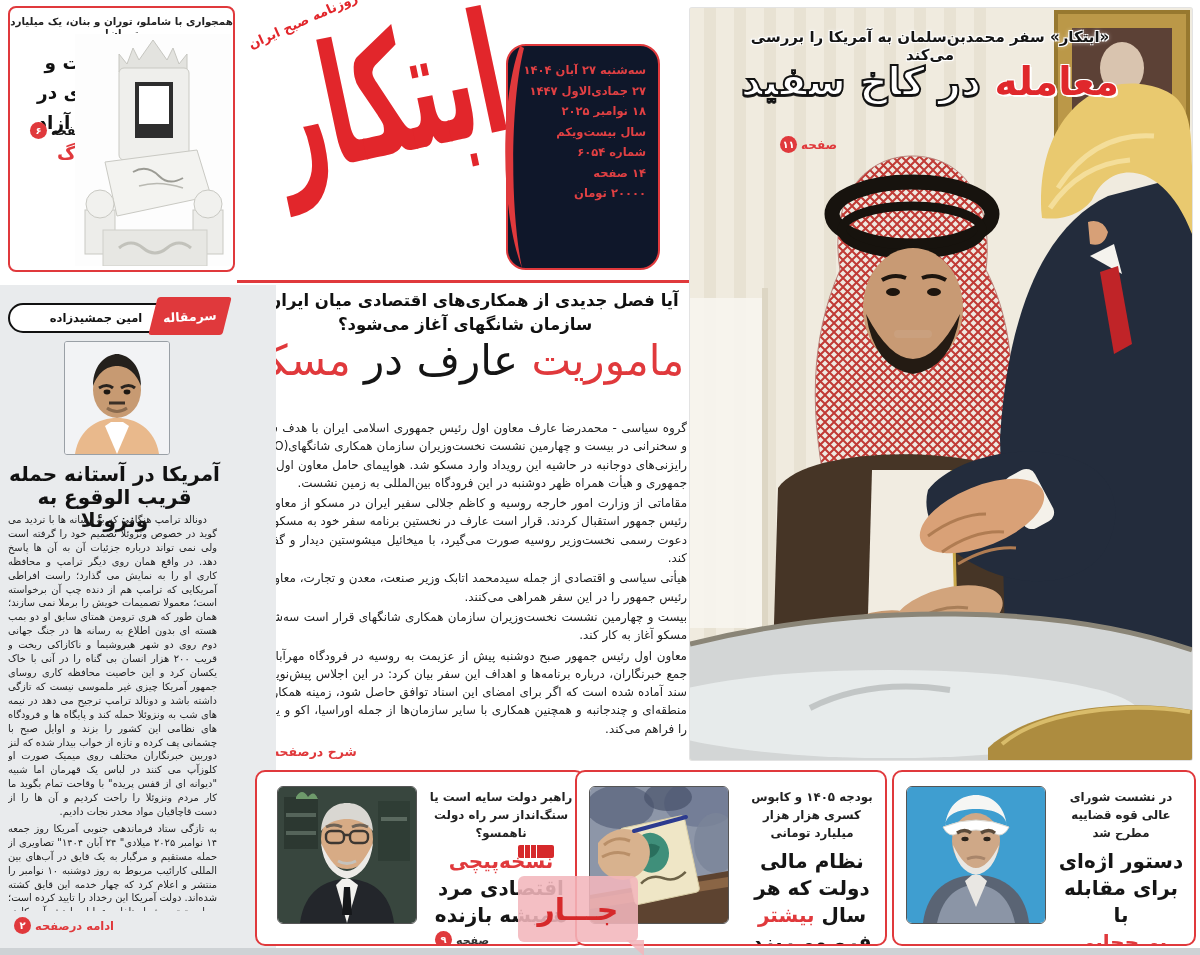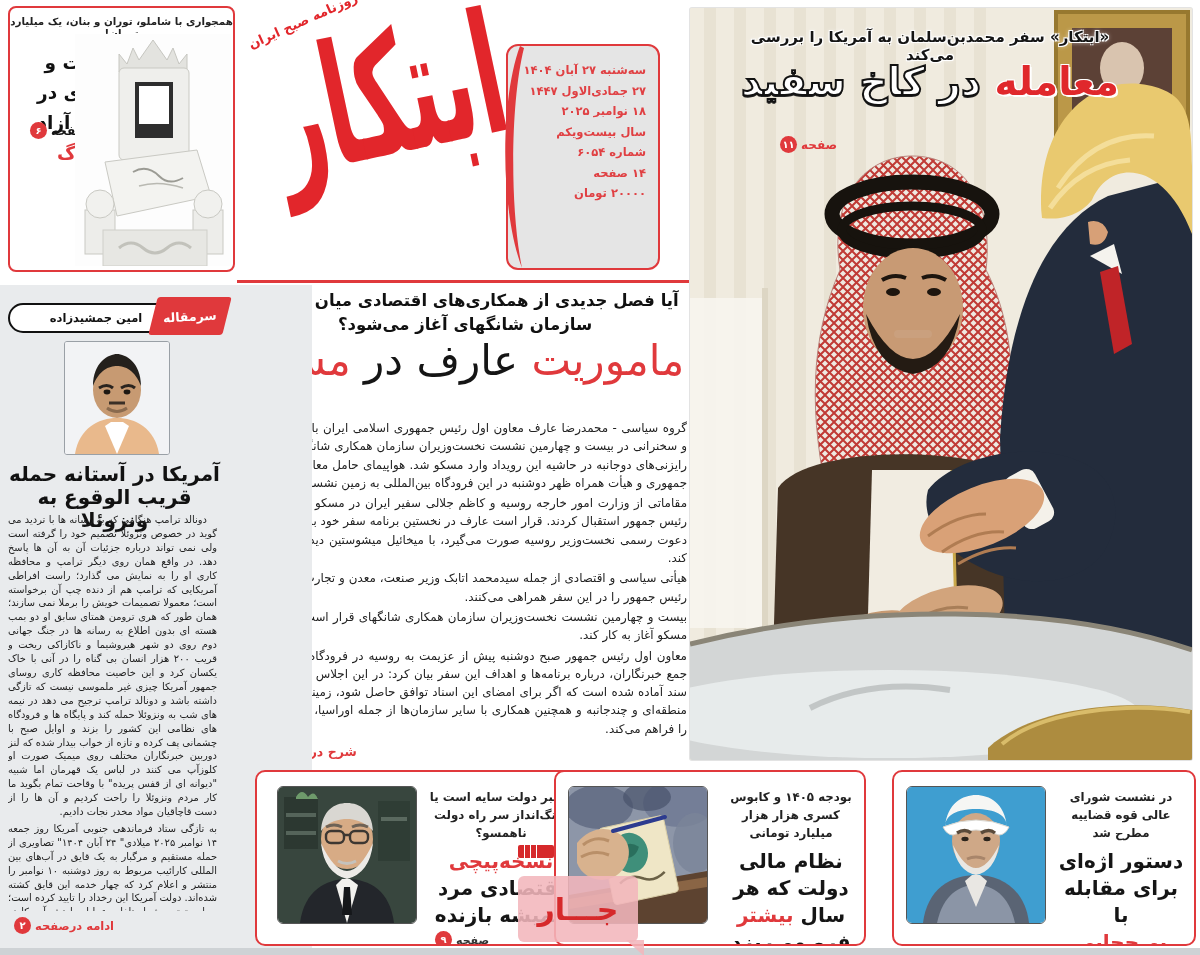--- a/index.html
+++ b/index.html
@@ -6,22 +6,22 @@
   .page{position:relative;width:1200px;height:955px;background:#ffffff;overflow:hidden;
         direction:rtl;font-family:"DejaVu Sans",sans-serif;color:#1a1a1a;}
 
   
   .logo-text{position:absolute;left:238px;top:52px;width:300px;text-align:center;
              font-size:86px;font-weight:bold;color:#e2262b;
              transform:rotate(-12deg) scale(1.02,1.95);transform-origin:50% 50%;
              letter-spacing:-4px;line-height:1;}
   .logo-tagline{position:absolute;left:246px;top:38px;color:#e2262b;font-size:13px;font-weight:bold;
                 transform:rotate(-24deg);transform-origin:0 0;white-space:nowrap;}
-  .date-box{position:absolute;left:506px;top:44px;width:150px;height:222px;background:#e5e5e5;
-            border:2px solid #e0393c;border-radius:12px;}
+  .date-box{position:absolute;left:506px;top:44px;width:150px;height:222px;background:#0f172a;
+            border:2px solid #e0393c;border-radius:20px;}
   .date-ribbon{position:absolute;left:-14px;top:-4px;}
   .date-lines{padding:14px 12px 0 6px;text-align:right;}
   .date-line{color:#e04043;font-size:11.5px;line-height:20.5px;font-weight:bold;white-space:nowrap;}
   .masthead-rule{position:absolute;left:237px;top:280px;width:455px;height:3px;background:#e0393c;}
 
   
   .pbadge{display:inline-flex;width:17px;height:17px;border-radius:50%;background:#e0393c;color:#fff;
           font-size:10px;font-weight:bold;align-items:center;justify-content:center;margin:0 4px;
           vertical-align:middle;line-height:1;}
   .pword{font-size:12px;font-weight:bold;}
@@ -57,21 +57,21 @@
                font-size:16.5px;font-weight:800;line-height:24px;color:#111;}
   .lead-headline{position:absolute;left:245px;top:338px;width:440px;text-align:center;
                  font-size:42px;font-weight:400;line-height:1.1;letter-spacing:-1px;}
   .lead-body{position:absolute;left:244px;top:419px;width:443px;height:318px;overflow:hidden;
              font-size:11.9px;line-height:18.3px;text-align:justify;color:#222;}
   .lead-body p{margin:0 0 2px 0;}
   .lead-foot{position:absolute;left:247px;top:741px;}
   .lead-foot .pword{color:#e0393c;font-size:12.5px;}
 
   
-  .sidebar{position:absolute;left:0;top:285px;width:276px;height:670px;background:#e9ebed;padding-left:36px;}
+  .sidebar{position:absolute;left:0;top:285px;width:276px;height:670px;background:#e9ebed;}
   .ed-head{position:absolute;left:6px;top:12px;width:225px;height:40px;}
   .ed-pill{position:absolute;left:2px;top:6px;width:172px;height:26px;border:2px solid #111;
            border-radius:16px;background:#fff;display:flex;align-items:center;justify-content:center;}
   .ed-byline{font-size:11.5px;font-weight:bold;color:#111;}
   .ed-tab{position:absolute;right:4px;top:0;width:74px;height:38px;background:#e0393c;
           transform:skewX(-14deg);border-radius:3px;display:flex;align-items:center;justify-content:center;}
   .ed-tab span{transform:skewX(14deg) rotate(-3deg);color:#fff;font-size:12.5px;font-weight:bold;}
   .ed-photo{position:absolute;left:64px;top:56px;width:104px;height:112px;border:1px solid #9aa0a6;
             border-radius:3px;overflow:hidden;background:#f2f3f5;}
   .ed-headline{position:absolute;left:4px;top:178px;width:221px;text-align:center;
@@ -80,21 +80,21 @@
            font-size:9.9px;line-height:13.9px;text-align:justify;color:#222;}
   .ed-body p{margin:0 12px 3px 0;}
   .ed-body p:first-child{text-indent:10px;}
   .ed-foot{position:absolute;left:10px;top:630px;}
   .ed-foot .pword{color:#e0393c;font-size:11.5px;}
 
   
   .bbox{position:absolute;top:770px;height:172px;background:#fff;border:2px solid #e0393c;
         border-radius:10px;display:flex;overflow:hidden;}
   .bbox-1{left:255px;width:318px;padding-left:8px;}
-  .bbox-2{left:554px;width:308px;gap:8px;}
+  .bbox-2{left:575px;width:308px;gap:8px;}
   .bbox-3{left:892px;width:300px;}
   .btext{flex:1;display:flex;flex-direction:column;padding:10px 8px 8px 6px;text-align:center;}
   .bkicker{font-size:11.8px;font-weight:bold;color:#222;line-height:18px;margin-top:6px;}
   .bheadline{font-size:20px;font-weight:900;line-height:27px;margin-top:6px;}
   .bpage{margin-top:auto;align-self:flex-end;padding-left:4px;}
   .bpage .pword{font-size:11px;color:#333;}
   .bphoto{width:138px;height:136px;margin:14px 4px 14px 12px;border:1px solid #555;
           border-radius:6px;overflow:hidden;flex:none;}
 
   

